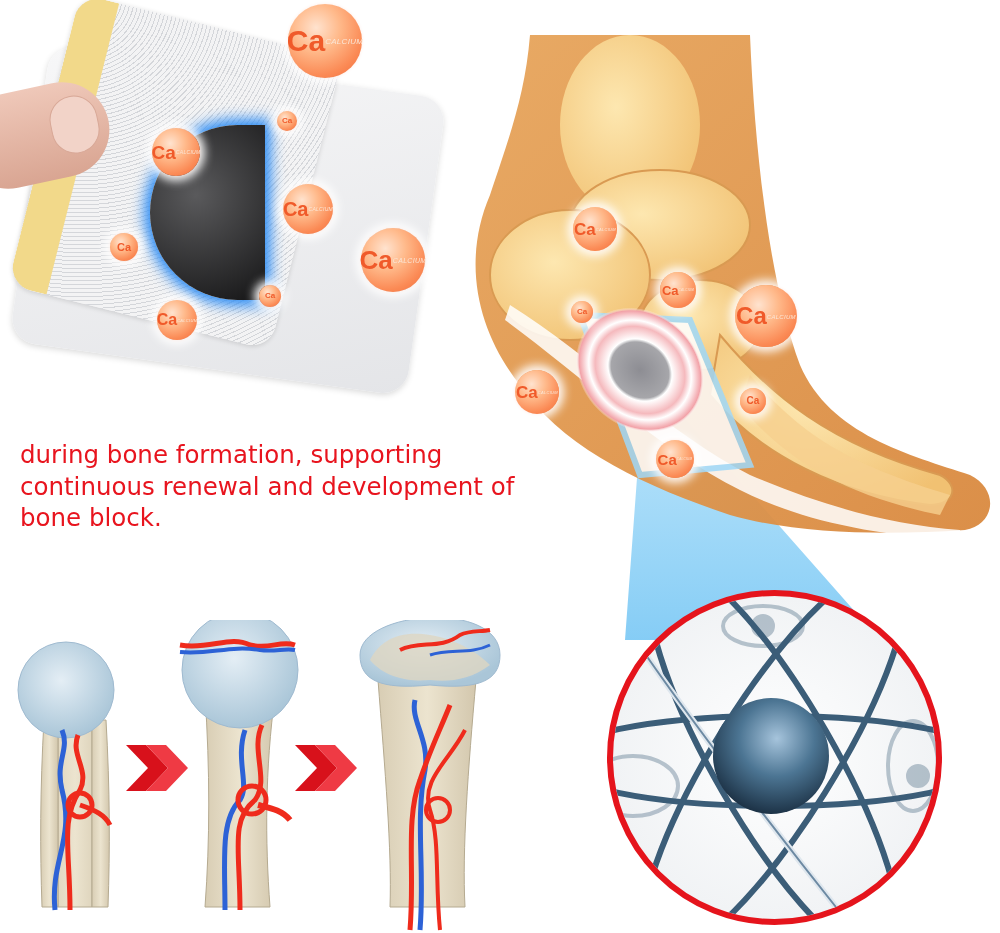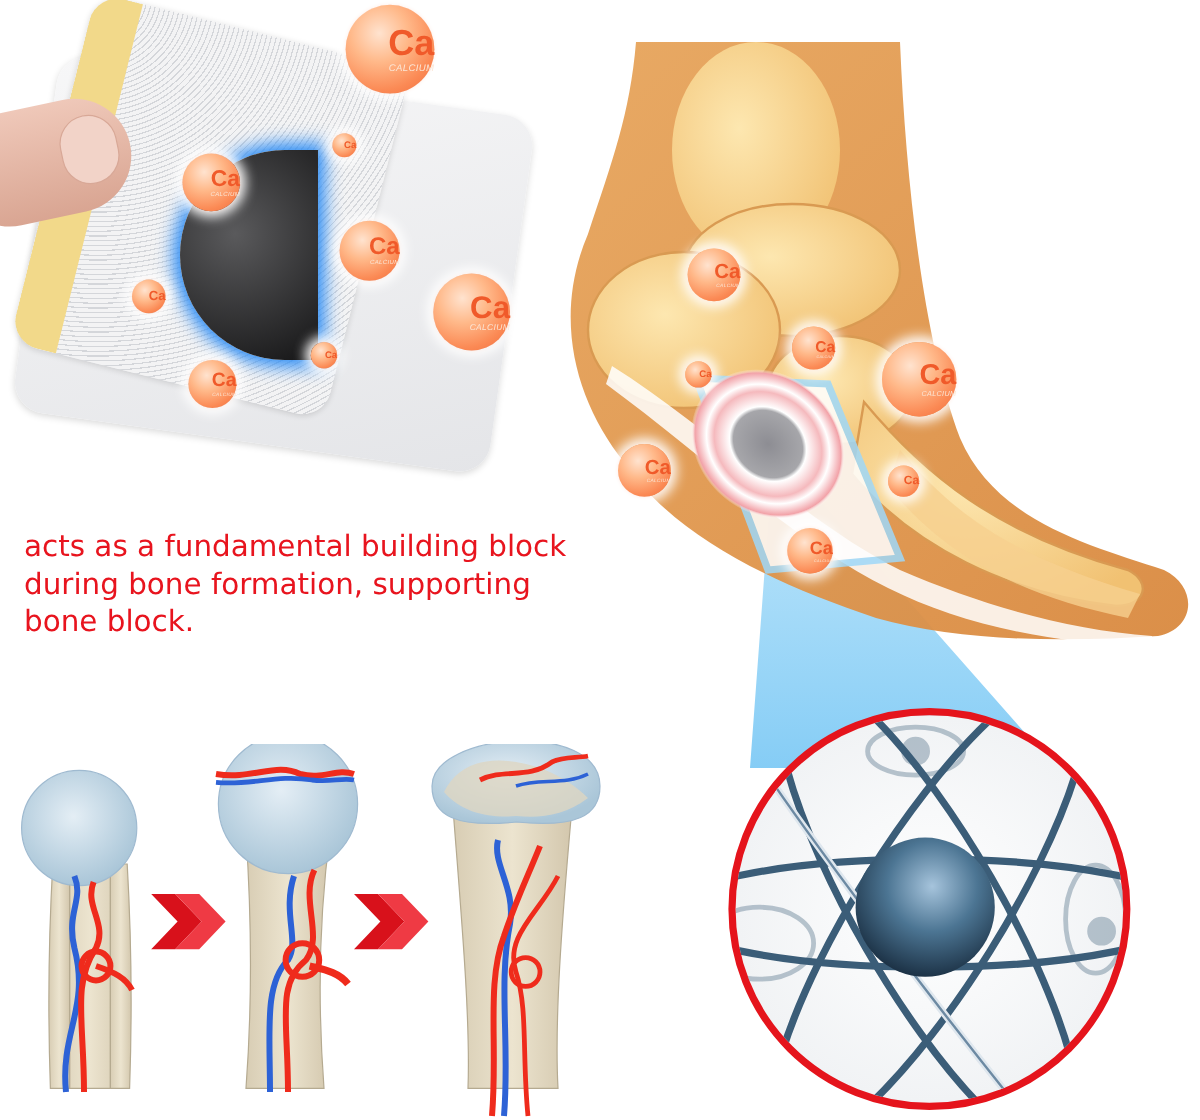--- a/index.html
+++ b/index.html
@@ -2,21 +2,21 @@
 <html><head>
 <meta charset="utf-8">
 <style>
   html,body{margin:0;padding:0;background:#fff;}
   body{width:1000px;height:933px;position:relative;overflow:hidden;font-family:"DejaVu Sans","Liberation Sans",sans-serif;}
   .abs{position:absolute;}
   
   .ca{position:absolute;border-radius:50%;
       background:radial-gradient(circle at 38% 32%, #ffe3cf 0%, #ffb98a 35%, #fb8a55 70%, #f06a3a 100%);
       box-shadow:0 0 10px 5px rgba(255,255,255,0.95), 0 0 3px rgba(240,110,60,0.6);
-      display:flex;flex-direction:column;align-items:flex-end;justify-content:center;color:#e85a2c;}
+      display:flex;flex-direction:row;align-items:center;justify-content:center;color:#e85a2c;}
   .ca .sym{font-family:"Liberation Sans",sans-serif;font-weight:bold;line-height:1;color:#f05a2a;}
   .ca .lbl{font-family:"Liberation Sans",sans-serif;line-height:1;color:#fbe6d6;letter-spacing:0.3px;margin-top:1px;font-style:italic;}
   
   .caption{position:absolute;left:20px;top:439px;width:560px;color:#e8141e;font-size:24.5px;line-height:31.5px;font-family:"DejaVu Sans",sans-serif;}
   .caption span{display:block;white-space:nowrap;}
   
   .patch-back{position:absolute;left:28px;top:70px;width:400px;height:300px;background:linear-gradient(160deg,#f7f7f8 0%,#e4e5e8 100%);border-radius:26px;transform:rotate(8deg);box-shadow:0 2px 6px rgba(0,0,0,0.15);}
   .patch-front{position:absolute;left:40px;top:22px;width:270px;height:300px;border-radius:24px;
     background:repeating-radial-gradient(circle at 2px 2px,#d4d6da 0 1px,#f3f3f4 1px 4px);transform:rotate(14deg);overflow:hidden;box-shadow:0 1px 5px rgba(0,0,0,0.15);}
   .patch-yellow{position:absolute;left:0;top:0;width:40px;height:100%;background:#f2d98a;}
@@ -141,22 +141,22 @@
 </div>
 <div class="ca" style="left:740px;top:388px;width:26px;height:26px;">
   <span class="sym" style="font-size:10px;">Ca</span>
 </div>
 <div class="ca" style="left:656px;top:440px;width:38px;height:38px;">
   <span class="sym" style="font-size:15px;">Ca</span>
   <span class="lbl" style="font-size:3px;">CALCIUM</span>
 </div>
 
 <div class="caption">
-  <span>acts as a fundamental building block</span>
   <span>during bone formation, supporting</span>
+  <span>continuous renewal and development of</span>
   <span>bone block.</span>
 </div>
 
 <svg class="abs" style="left:0;top:620px;" width="590" height="313" viewBox="0 0 590 313">
   <defs>
     <radialGradient id="cartG" cx="0.45" cy="0.4" r="0.6">
       <stop offset="0" stop-color="#e4eef5"></stop>
       <stop offset="1" stop-color="#aac6d8"></stop>
     </radialGradient>
     <linearGradient id="shaftG" x1="0" y1="0" x2="1" y2="0">

